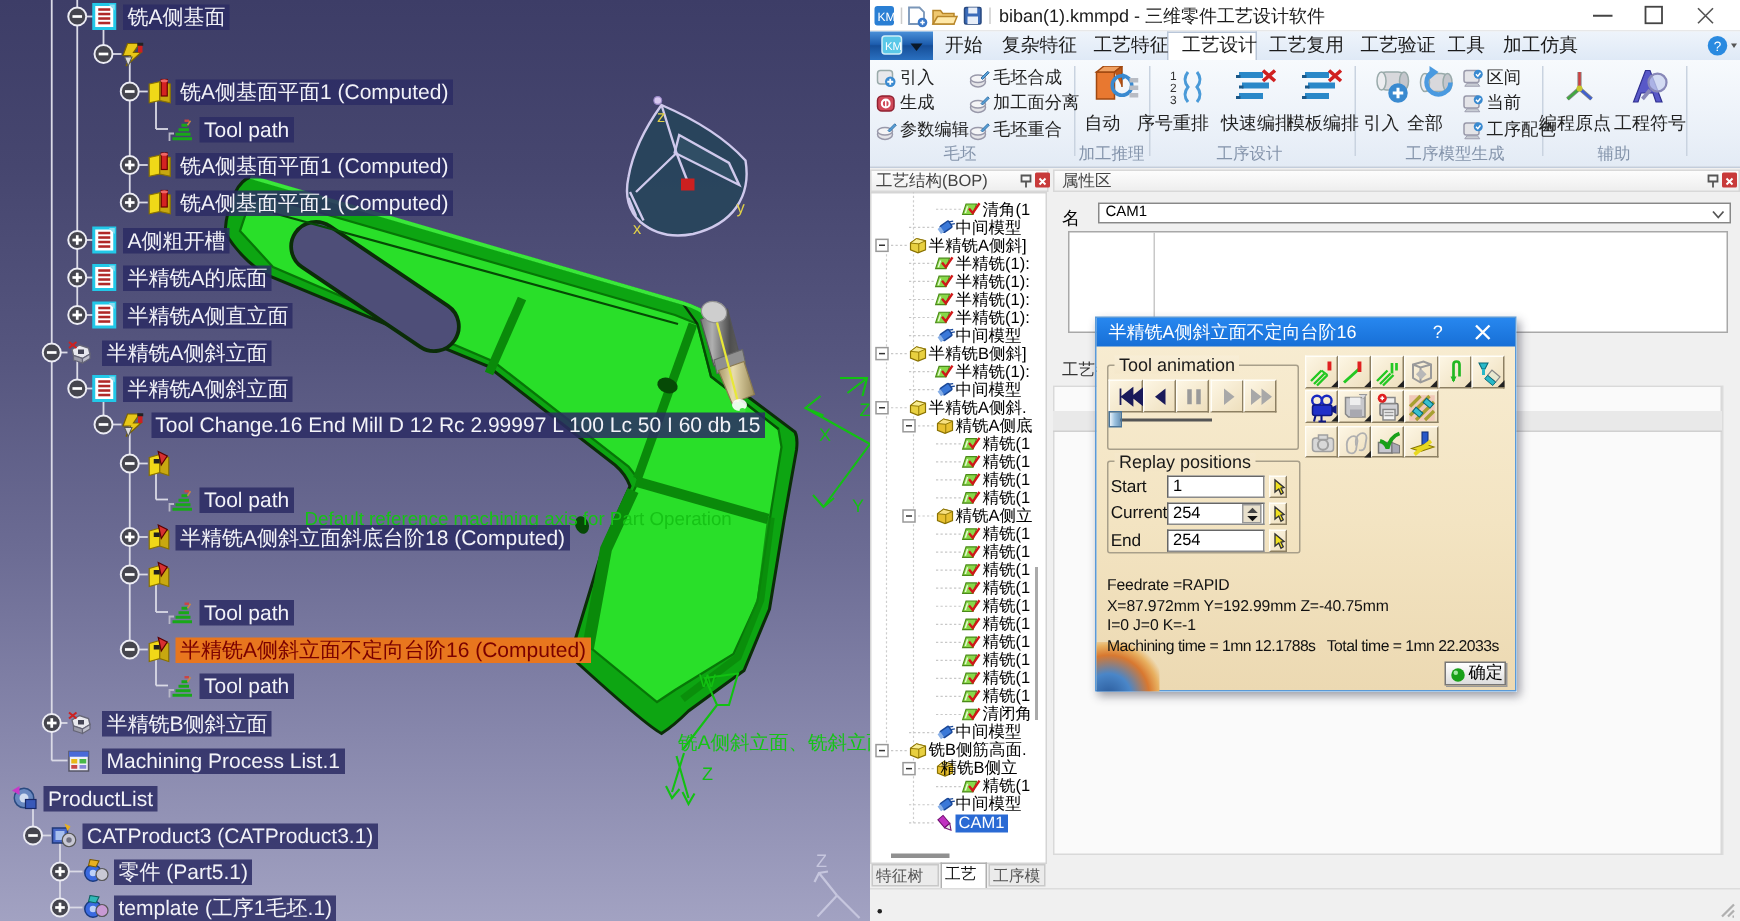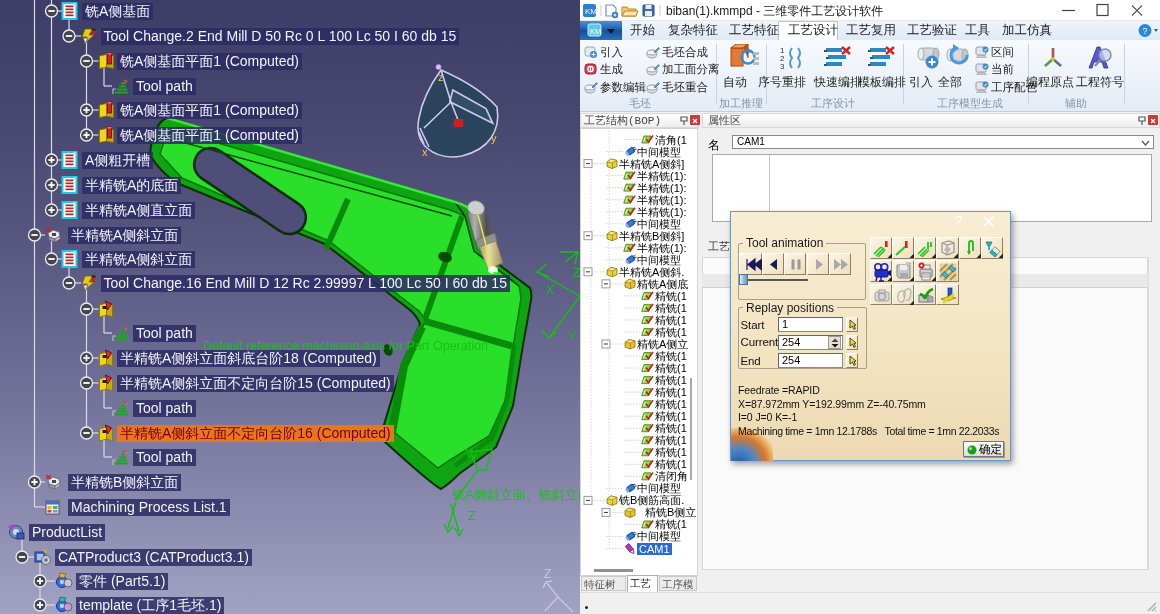--- a/index.html
+++ b/index.html
@@ -15,21 +15,21 @@
 #app{position:absolute;left:580px;top:0;width:580px;height:614px;background:#f0f0f0;font-size:12px;color:#1a1a1a;}
 #titlebar{position:absolute;left:0;top:0;width:580px;height:21px;background:#ffffff;border-bottom:1px solid #e8e8e8;}
 #tabrow{position:absolute;left:0;top:21px;width:580px;height:19px;background:linear-gradient(180deg,#eef4fb,#dfe9f6);}
 .tab{position:absolute;top:0;height:19px;line-height:19px;font-size:12.5px;color:#1b1b1b;text-align:center;}
 #ribbon{position:absolute;left:0;top:40px;width:580px;height:72px;background:linear-gradient(180deg,#f7fafd 0%,#eaf0f8 70%,#e3ebf5 100%);border-bottom:1px solid #c3cddb;}
 .rsep{position:absolute;top:4px;width:1px;height:60px;background:#c9d3e0;}
 .rlabel{position:absolute;top:57px;height:13px;line-height:13px;font-size:11px;color:#8494ab;text-align:center;white-space:nowrap;}
 .rsmall{position:absolute;height:17px;line-height:17px;font-size:11.5px;color:#222;white-space:nowrap;}
 .rbig{position:absolute;top:36px;height:13px;line-height:13px;font-size:12px;color:#222;text-align:center;white-space:nowrap;}
 
-.phead{position:absolute;height:14px;font-size:11px;color:#444;line-height:14px;font-family:Liberation Mono, monospace;}
+.phead{position:absolute;height:14px;font-size:11px;color:#444;line-height:14px;}
 .dt{position:absolute;height:12px;line-height:12px;font-size:11px;color:#000;white-space:nowrap;}
 #rpanel{position:absolute;left:122px;top:113px;width:458px;height:479px;background:#f0f0f0;}
 
 #dlg{position:absolute;left:150px;top:211px;width:281px;height:250px;background:linear-gradient(180deg,#f8edd3 0%,#f3e4c2 55%,#ecd9b2 100%);
  border:1px solid #5a9ad8;box-shadow:2px 3px 6px rgba(40,40,60,0.45);}
 #dlgtitle{position:absolute;left:0;top:0;width:279px;height:19px;background:linear-gradient(180deg,#2787ef,#176fd6);
  color:#fff;font-size:12px;line-height:19px;padding-left:8px;}
 .grp{position:absolute;border:1px solid #a89f8a;border-radius:2px;}
 .grplab{position:absolute;height:12px;line-height:12px;font-size:12px;color:#1a1a1a;background:transparent;padding:0 3px;white-space:nowrap;}
 .dbtn{position:absolute;background:linear-gradient(135deg,#fdf6e4,#eedfbd);border:1px solid #b5a888;
@@ -366,34 +366,32 @@
 <text x="573" y="277" font-size="12" fill="#12c112" font-family="Liberation Sans">Z</text>
         <g stroke="#c6c6de" stroke-width="1.5" fill="none">
 <path d="M558,597 L546,582 M543,588 L546,582 L552,581"></path>
 <path d="M558,597 L545,611 M558,597 L573,612"></path>
 </g>
 <text x="544" y="578" font-size="12" fill="#c6c6de" font-family="Liberation Sans">Z</text>
         <text x="203" y="350" font-size="12.5" fill="#16c316" font-family="Liberation Sans">Default reference machining axis for Part Operation</text>
         <text x="452" y="499" font-size="13" fill="#16c316" font-family="Liberation Sans">铣A侧斜立面、铣斜立面</text>
       </svg>
 <div class="vl" style="left:82px;top:2.5px">铣A侧基面</div>
-<div class="vl" style="left:100.5px;top:27.5px">Tool Change.2  End Mill D 50 Rc 0 L 100 Lc 50 I 60 db 15</div>
 <div class="vl" style="left:117px;top:52.5px">铣A侧基面平面1 (Computed)</div>
 <div class="vl" style="left:133px;top:77.5px">Tool path</div>
 <div class="vl" style="left:117px;top:101.5px">铣A侧基面平面1 (Computed)</div>
 <div class="vl" style="left:117px;top:126.5px">铣A侧基面平面1 (Computed)</div>
 <div class="vl" style="left:82px;top:151.5px">A侧粗开槽</div>
 <div class="vl" style="left:82px;top:176.5px">半精铣A的底面</div>
 <div class="vl" style="left:82px;top:201.5px">半精铣A侧直立面</div>
 <div class="vl" style="left:68px;top:226.5px">半精铣A侧斜立面</div>
 <div class="vl" style="left:82px;top:250.5px">半精铣A侧斜立面</div>
 <div class="vl" style="left:100.5px;top:274.5px">Tool Change.16  End Mill D 12 Rc 2.99997 L 100 Lc 50 I 60 db 15</div>
 <div class="vl" style="left:133px;top:324.5px">Tool path</div>
 <div class="vl" style="left:117px;top:349.5px">半精铣A侧斜立面斜底台阶18 (Computed)</div>
-<div class="vl" style="left:117px;top:374.5px">半精铣A侧斜立面不定向台阶15 (Computed)</div>
 <div class="vl" style="left:133px;top:399.5px">Tool path</div>
 <div class="vl hl" style="left:117px;top:424.5px">半精铣A侧斜立面不定向台阶16 (Computed)</div>
 <div class="vl" style="left:133px;top:448.5px">Tool path</div>
 <div class="vl" style="left:68px;top:473.5px">半精铣B侧斜立面</div>
 <div class="vl" style="left:68px;top:498.5px">Machining Process List.1</div>
 <div class="vl" style="left:29px;top:523.5px">ProductList</div>
 <div class="vl" style="left:55px;top:548.5px">CATProduct3 (CATProduct3.1)</div>
 <div class="vl" style="left:76px;top:572.5px">零件 (Part5.1)</div>
 <div class="vl" style="left:76px;top:596.5px">template (工序1毛坯.1)</div>
 </div>
@@ -896,21 +894,21 @@
 <div class="dt" style="left:75px;top:386.13px">精铣(1</div>
 <div class="dt" style="left:75px;top:398.15999999999997px">精铣(1</div>
 <div class="dt" style="left:75px;top:410.19px">精铣(1</div>
 <div class="dt" style="left:75px;top:422.21999999999997px">精铣(1</div>
 <div class="dt" style="left:75px;top:434.25px">精铣(1</div>
 <div class="dt" style="left:75px;top:446.28px">精铣(1</div>
 <div class="dt" style="left:75px;top:458.31px">精铣(1</div>
 <div class="dt" style="left:75px;top:470.34px">清闭角</div>
 <div class="dt" style="left:57px;top:482.37px">中间模型</div>
 <div class="dt" style="left:39px;top:494.4px">铣B侧筋高面.</div>
-<div class="dt" style="left:65px;top:506.43000000000006px">精铣B侧立</div>
+<div class="dt" style="left:47px;top:506.43000000000006px">精铣B侧立</div>
 <div class="dt" style="left:75px;top:518.46px">精铣(1</div>
 <div class="dt" style="left:57px;top:530.49px">中间模型</div>
 <div class="dt" style="left:57px;top:542.52px;background:#2a6ad4;color:#fff;padding:0 2px">CAM1</div>
 </div>
 <div style="position:absolute;left:110px;top:378px;width:2px;height:102px;background:#aaaaaa;"></div>
 <div style="position:absolute;left:14px;top:569px;width:39px;height:3px;background:#909090;"></div>
 <div style="position:absolute;left:0px;top:576px;width:119px;height:16px;background:#f0f0f0;"></div>
 <div style="position:absolute;left:1px;top:576px;width:45px;height:15px;background:#ebebeb;border:1px solid #c9c9c9;font-size:10.5px;line-height:14px;color:#555;padding-left:2px;overflow:hidden">特征树(...</div>
 <div style="position:absolute;left:47px;top:575px;width:31px;height:17px;background:#ffffff;border:1px solid #b0b0b0;border-bottom:none;font-size:10.5px;line-height:15px;color:#111;padding-left:2px;overflow:hidden">工艺结..</div>
 <div style="position:absolute;left:79px;top:576px;width:38px;height:15px;background:#ebebeb;border:1px solid #c9c9c9;font-size:10.5px;line-height:14px;color:#555;padding-left:2px;overflow:hidden">工序模板</div>
@@ -935,20 +933,21 @@
         <div style="position:absolute;left:0px;top:161px;width:446px;height:14px;background:#e9e9e9;border-bottom:1px solid #d0d0d0;"></div>
         <div style="position:absolute;left:446px;top:144px;width:12px;height:313px;background:#f0f0f0;border-left:1px solid #dcdcdc;"></div>
       </div>
 <div style="position:absolute;left:0;top:592px;width:580px;height:22px;background:#f0f0f0;border-top:1px solid #dcdcdc;">
         <div style="position:absolute;left:5px;top:13px;width:3px;height:3px;border-radius:1.5px;background:#222;"></div>
         <svg width="12" height="12" style="position:absolute;left:566px;top:8px">
           <path d="M10,2 L2,10 M10,6 L6,10 M10,10 L9,10" stroke="#b0b0b0" stroke-width="1.5"></path>
         </svg>
       </div>
 <div id="dlg">
+        <div id="dlgtitle">半精铣A侧斜立面不定向台阶16</div>
         <div style="position:absolute;left:220px;top:2px;width:15px;height:15px;color:#fff;font-size:12px;text-align:center;line-height:15px;">?</div>
         <svg width="12" height="12" style="position:absolute;left:252px;top:4px">
           <path d="M1,1 L10,10 M10,1 L1,10" stroke="#fff" stroke-width="1.6"></path>
         </svg>
         <div style="position:absolute;left:0px;top:216px;width:42px;height:33px;background:radial-gradient(circle at 8px 36px,#2a5a9a 0%,#4a86c8 30%,#d87830 55%,#e8b060 68%,rgba(240,220,180,0) 78%);"></div>
         <div class="grp" style="left:7px;top:31px;width:128px;height:57px;"></div>
         <div class="grplab" style="left:12px;top:25px;background:linear-gradient(180deg,#f8eed6,#f5e8cb);">Tool animation</div>
         <div class="dbtn" style="left:8.3px;top:41px;width:22.4px;height:21.6px;"><svg width="22" height="21">
             <path d="M11,5 L11,16 M19,5 L12,10.5 L19,16 Z M26,5 L19,10.5 L26,16 Z" fill="#1a1a5a" stroke="#1a1a5a" stroke-width="1.2" transform="translate(-4,0)"></path>
           </svg></div>

